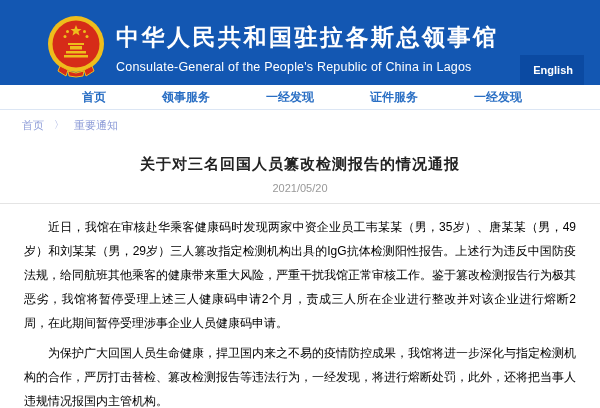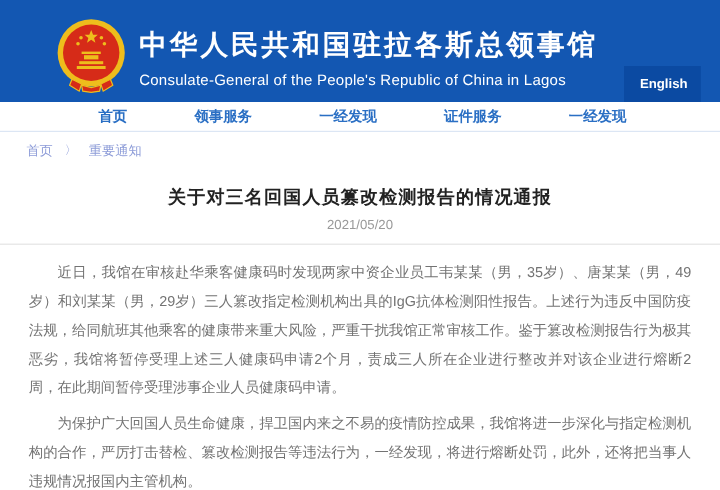--- a/index.html
+++ b/index.html
@@ -32,21 +32,21 @@
   .crumb-sep { font-size:10px; }
 
   
   .article-head { text-align:center; padding-top:15px; }
   .article-title { font-family:"Liberation Serif", serif; font-size:15px; font-weight:bold;
                    color:#222; letter-spacing:1px; }
   .article-date { font-size:11px; color:#999; margin-top:8px; }
   .divider { border-bottom:1px solid #e4e4e4; margin-top:9px; }
 
   .content { padding:5px 24px 0 24px; }
-  .content p { font-size:12px; color:#737373; line-height:24px; text-indent:2em;
+  .content p { font-size:12px; color:#000000; line-height:24px; text-indent:2em;
                text-align:justify; margin-top:6px; }
 </style>
 </head>
 <body>
 
 <div class="page">
 
   <div class="header">
     <svg class="emblem" viewBox="0 0 60 64">
       <circle cx="30" cy="30" r="28" fill="#eebd1c"></circle>

